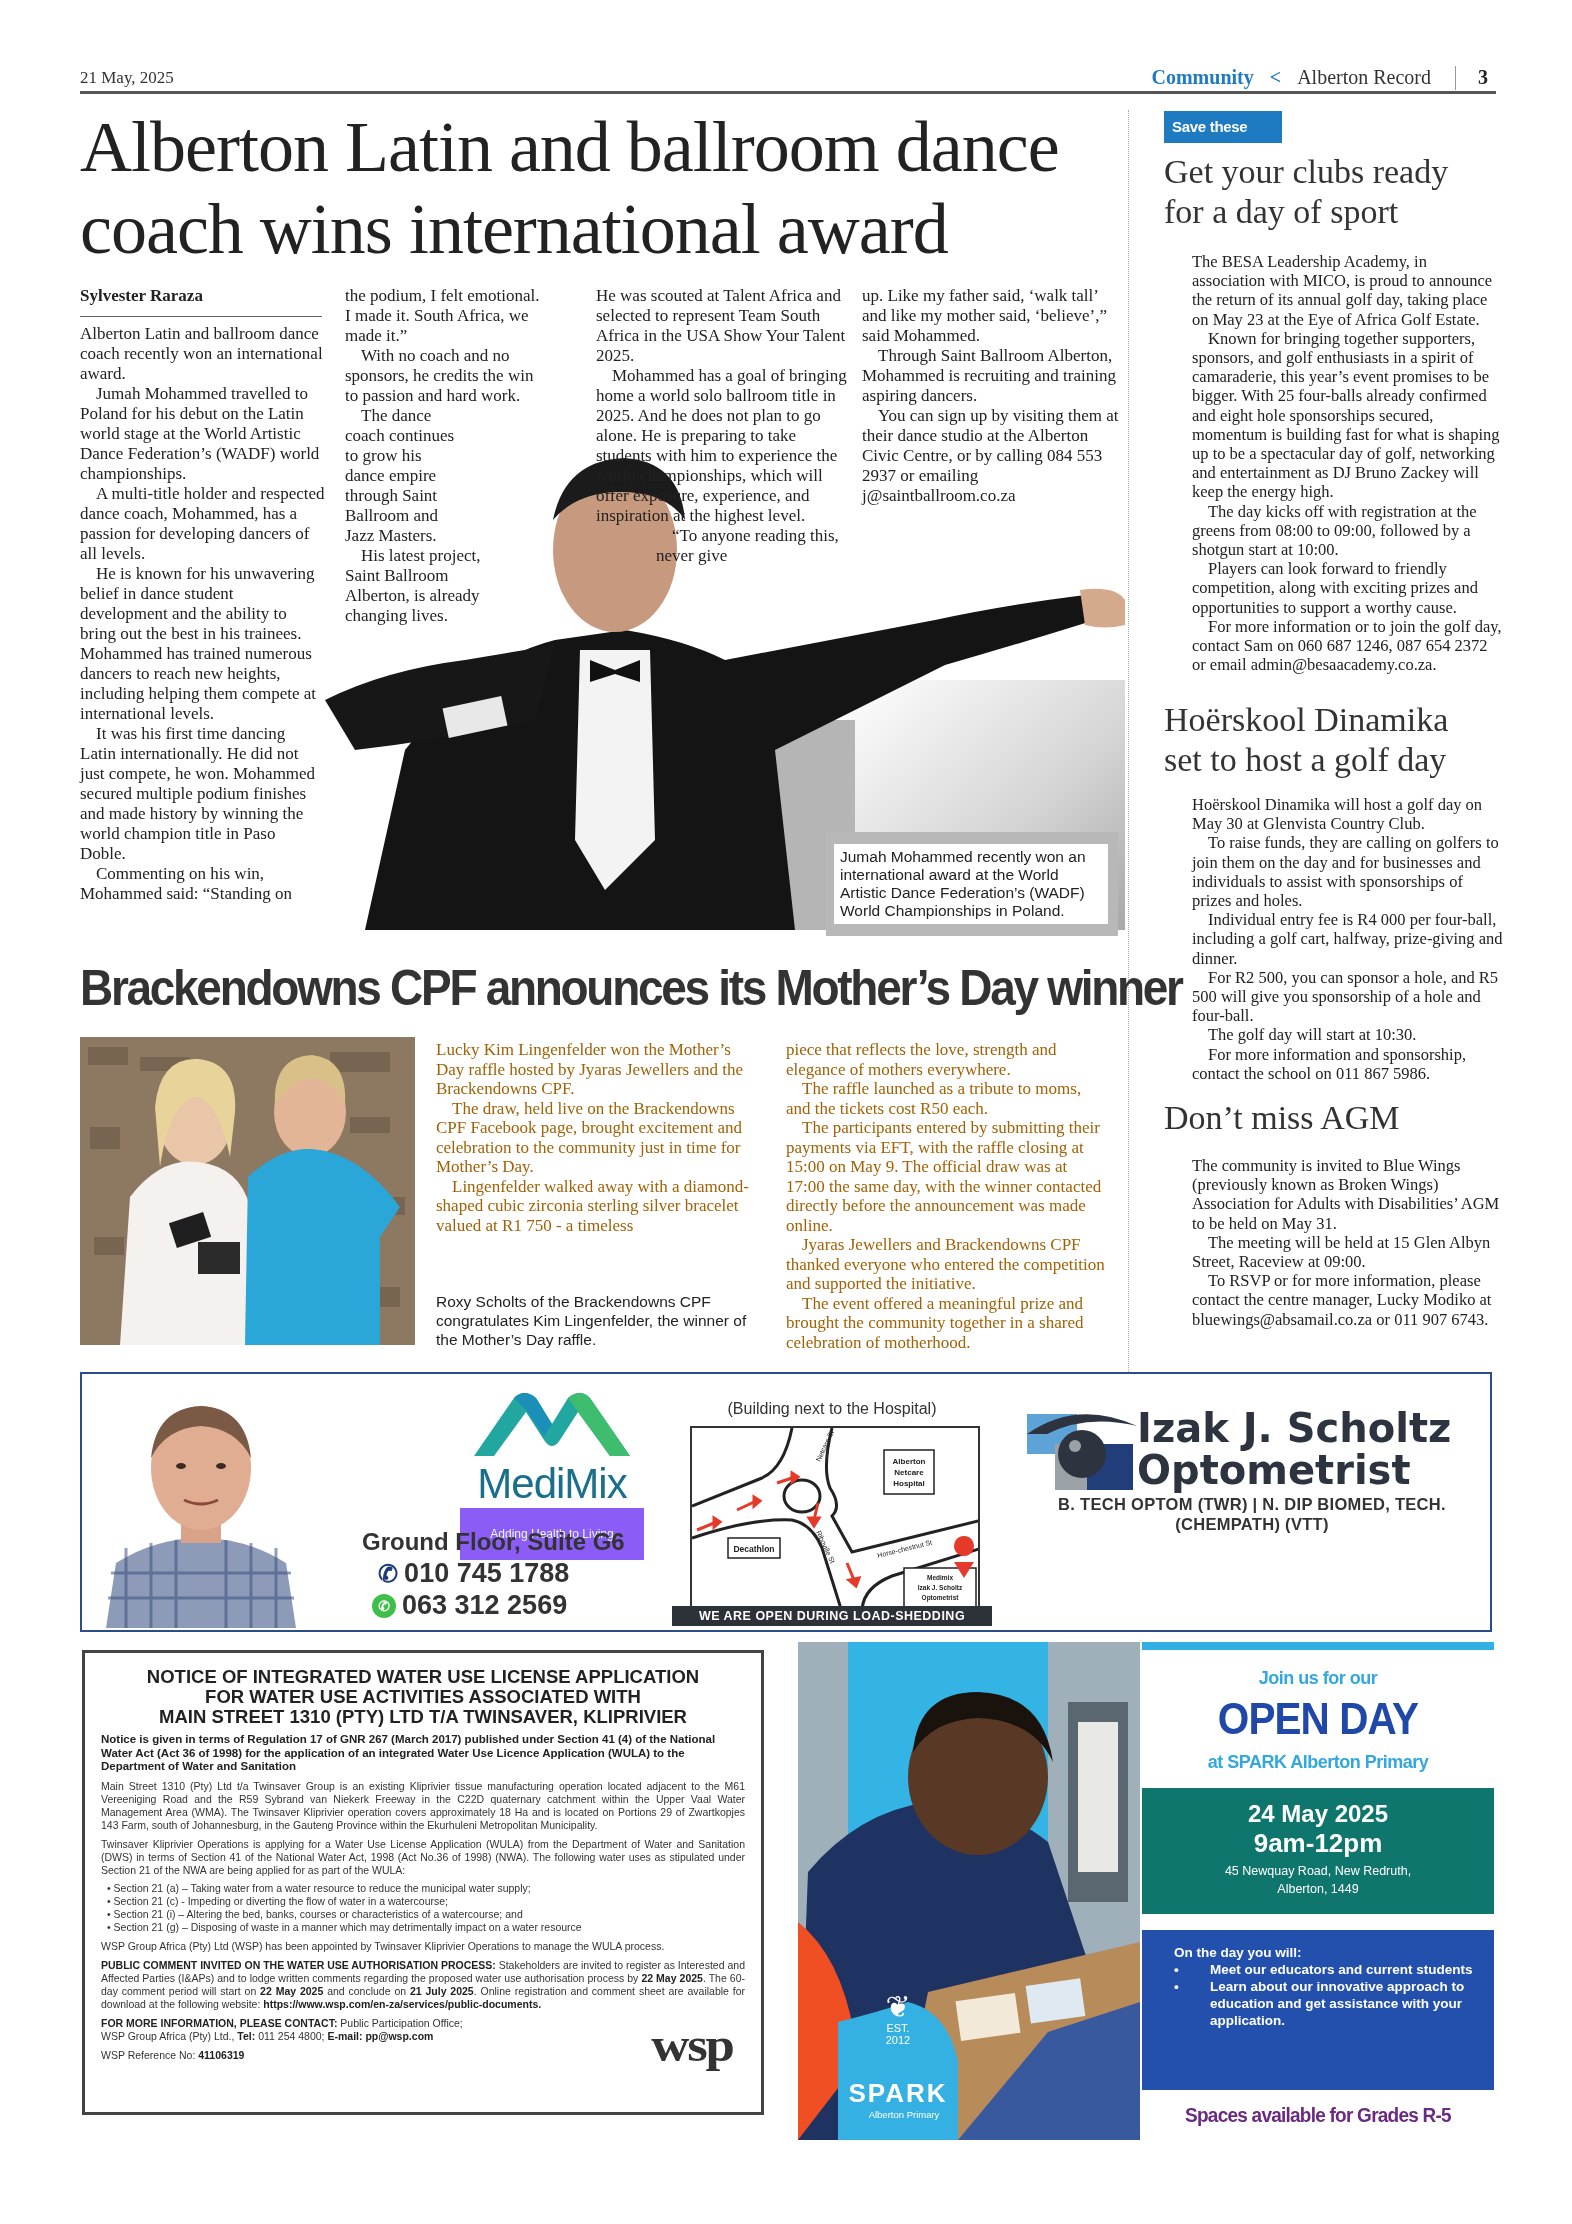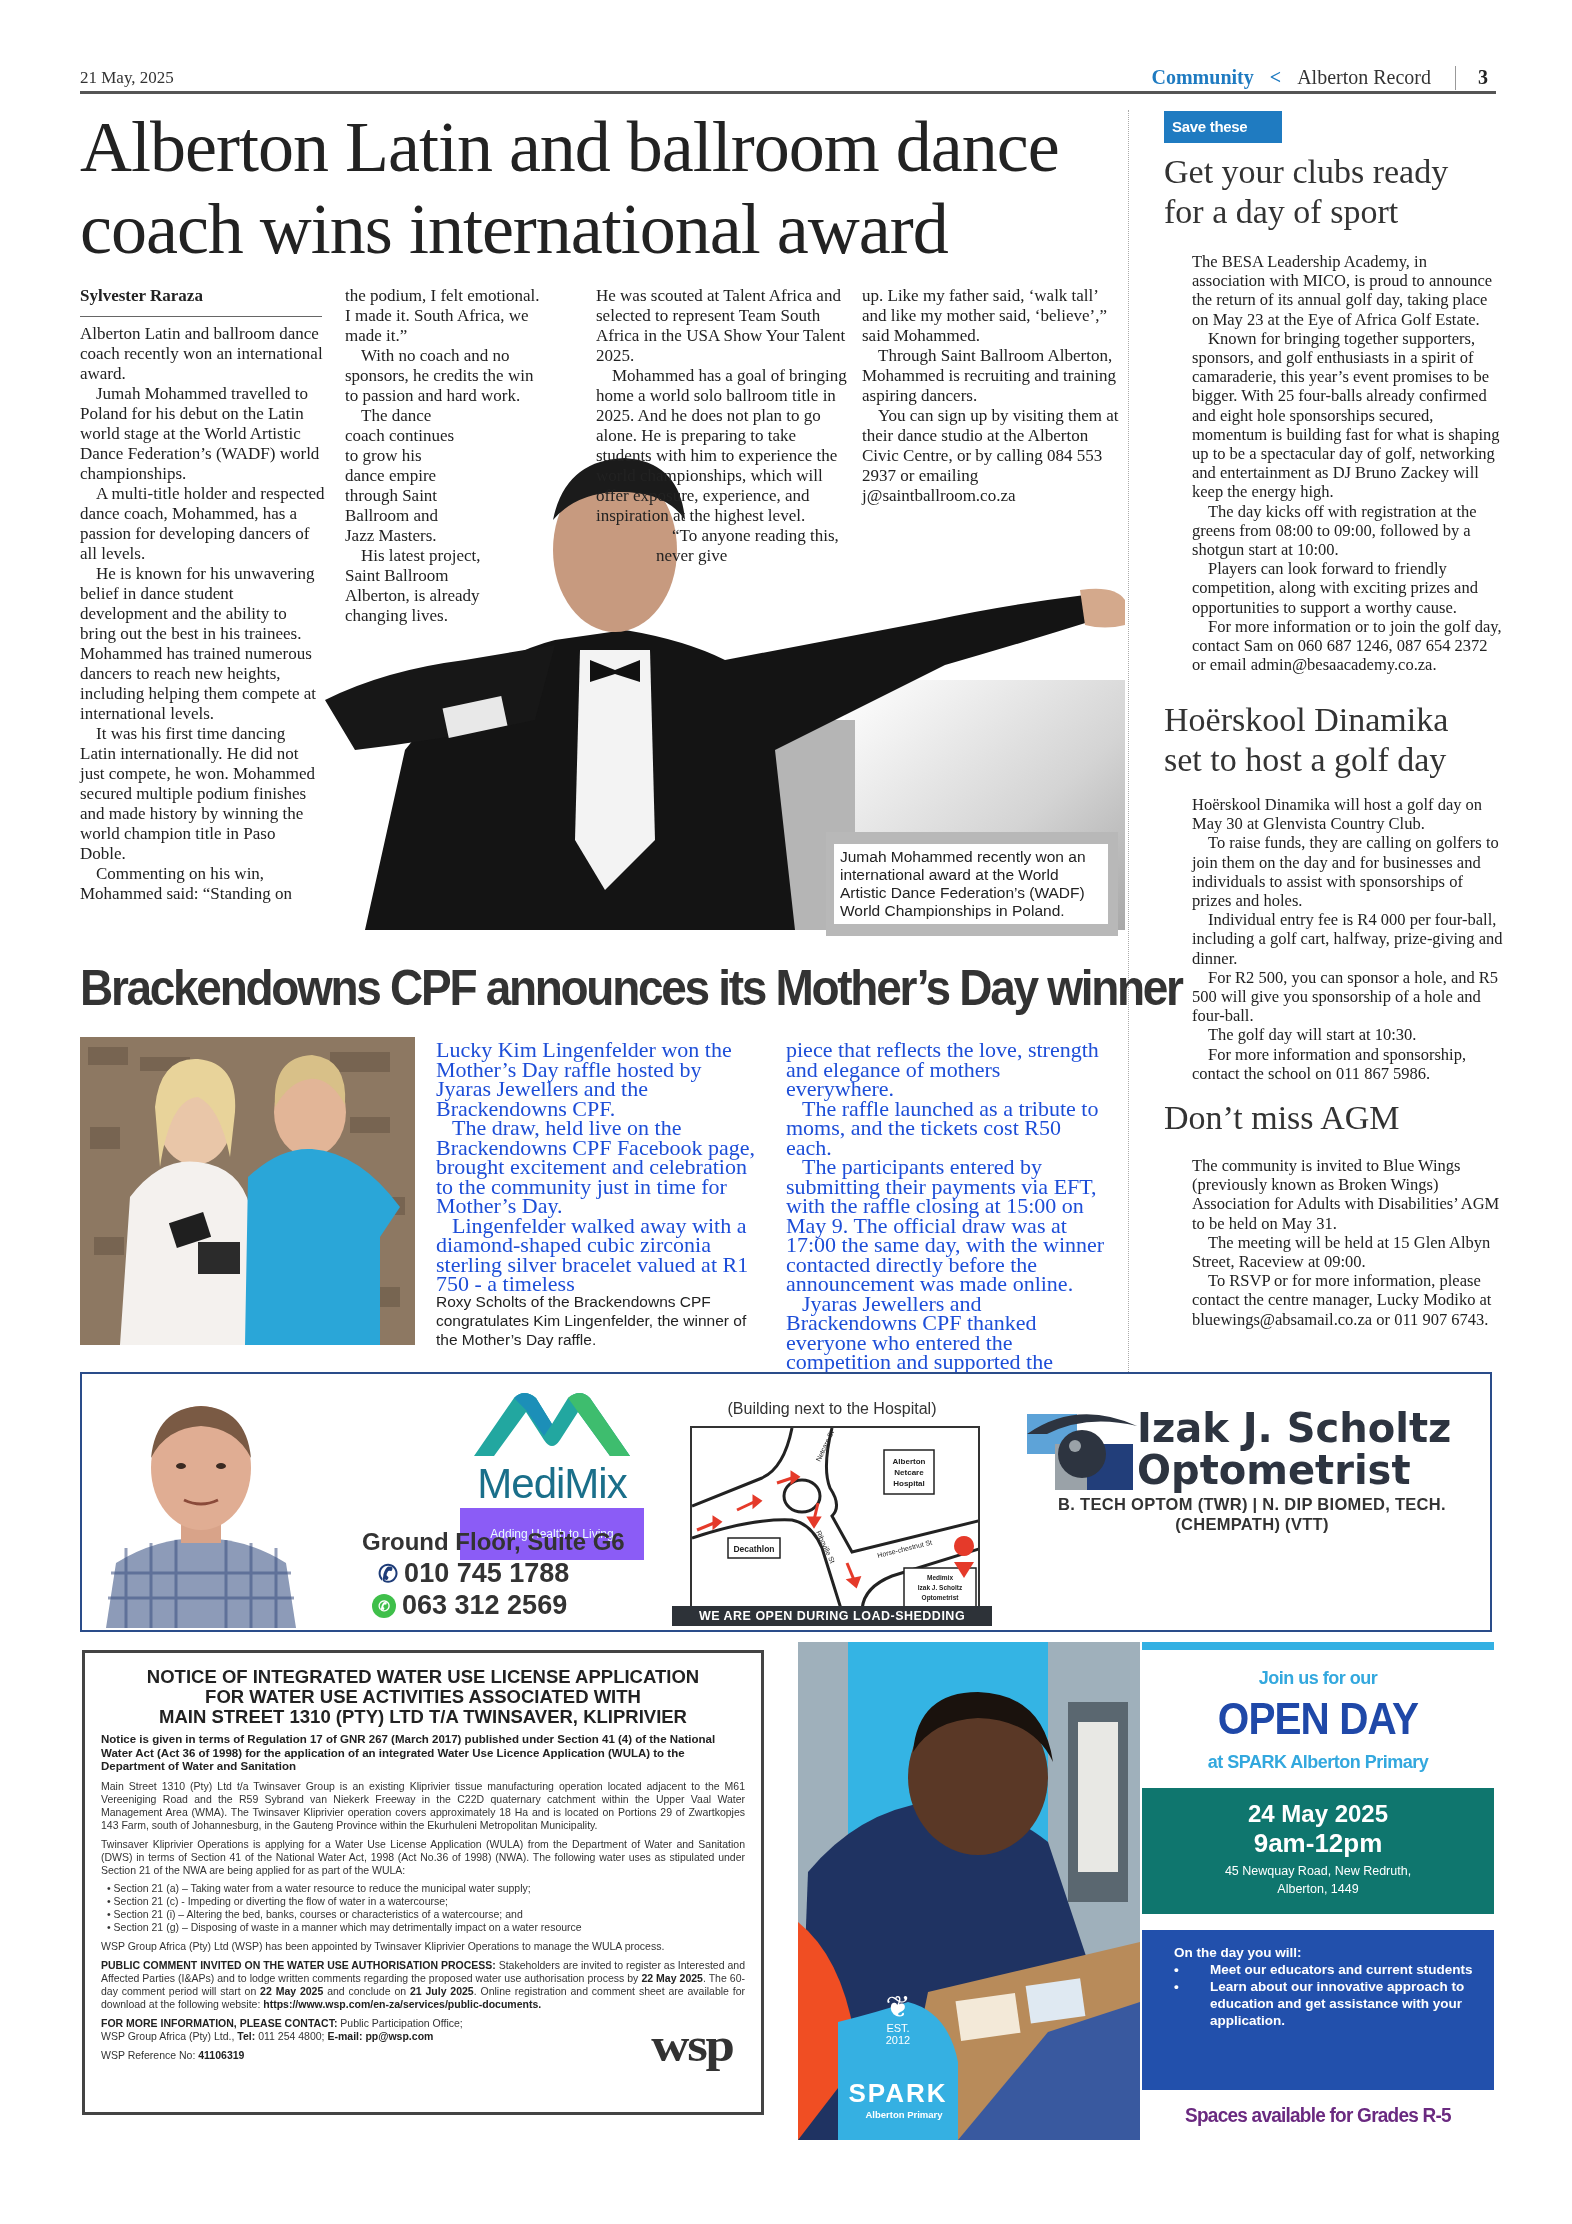--- a/index.html
+++ b/index.html
@@ -42,21 +42,21 @@
   
   .save-tag { left: 1164px; top: 111px; width: 118px; height: 32px; background: #1f7bc1; color: #fff; font-family: "Liberation Sans", sans-serif; font-weight: bold; font-size: 15px; line-height: 32px; padding-left: 8px; letter-spacing: -0.3px; }
   .side-headline { font-size: 34px; line-height: 40px; color: #333; font-weight: normal; }
   .side-body { font-size: 16.5px; line-height: 19.2px; color: #222; width: 340px; }
   .side-body p { text-indent: 16px; margin-left: 28px; }
   .side-body p.first { text-indent: 0; }
 
   
   .story2-headline { left: 80px; top: 960px; font-family: "Liberation Sans", sans-serif; font-size: 50px; line-height: 56px; color: #333; letter-spacing: -2.5px; transform: scaleX(0.92); transform-origin: left top; white-space: nowrap; }
   .story2-photo { left: 80px; top: 1037px; width: 335px; height: 308px; background: linear-gradient(135deg, #a38a6e 0%, #8c7a68 35%, #6f6356 60%, #9a8670 100%); overflow: hidden; }
-  .story2-col { font-size: 22px; line-height: 19.5px; color: #1d4ed8; }
+  .story2-col { font-size: 17px; line-height: 19.5px; color: #a16207; }
   .story2-col p { text-indent: 16px; }
   .story2-col p.first { text-indent: 0; }
   .story2-col-1 { left: 436px; top: 1040px; width: 320px; }
   .story2-col-2 { left: 786px; top: 1040px; width: 320px; }
   .story2-caption { left: 436px; top: 1292px; width: 330px; font-family: "Liberation Sans", sans-serif; font-size: 15.5px; line-height: 19px; color: #222; }
 
   
   .ad-banner { left: 80px; top: 1372px; width: 1412px; height: 260px; border: 2px solid #2a4c8a; background: #fff; }
   .medimix-man { left: 14px; top: 14px; width: 210px; height: 240px; }
   .medimix-logo { left: 370px; top: 12px; width: 200px; }
@@ -399,21 +399,21 @@
 
     <path d="M0 280 Q50 320 60 420 L0 498 Z" fill="#f04e23"></path>
     <path d="M160 498 L250 390 L342 360 L342 498 Z" fill="#2250ac" opacity="0.85"></path>
     <path d="M40 498 L40 380 Q80 370 110 360 Q150 370 160 420 L160 498 Z" fill="#35b0e2"></path>
   </svg>
   <div class="abs" style="left:40px; top:350px; width:120px; text-align:center; color:#fff; font-family:'Liberation Sans', sans-serif;">
     <div style="font-size:30px; line-height:30px;">❦</div>
     <div style="font-size:11px; line-height:12px;">EST.</div>
     <div style="font-size:11px; line-height:12px;">2012</div>
     <div style="font-size:26px; font-weight:bold; letter-spacing:2px; margin-top:32px;">SPARK</div>
-    <div style="font-size:9.5px; font-weight:bold;padding-left:12px;">Alberton Primary</div>
+    <div style="font-size:9.5px; font-weight:normal;padding-left:12px;">Alberton Primary</div>
   </div>
 </div>
 
 <div class="abs spark-right">
   <div class="spark-top-stripe"></div>
   <div class="spark-join">Join us for our</div>
   <div class="spark-open">OPEN DAY</div>
   <div class="spark-at">at SPARK Alberton Primary</div>
   <div class="spark-date-band">
     <div class="spark-date">24 May 2025</div>

